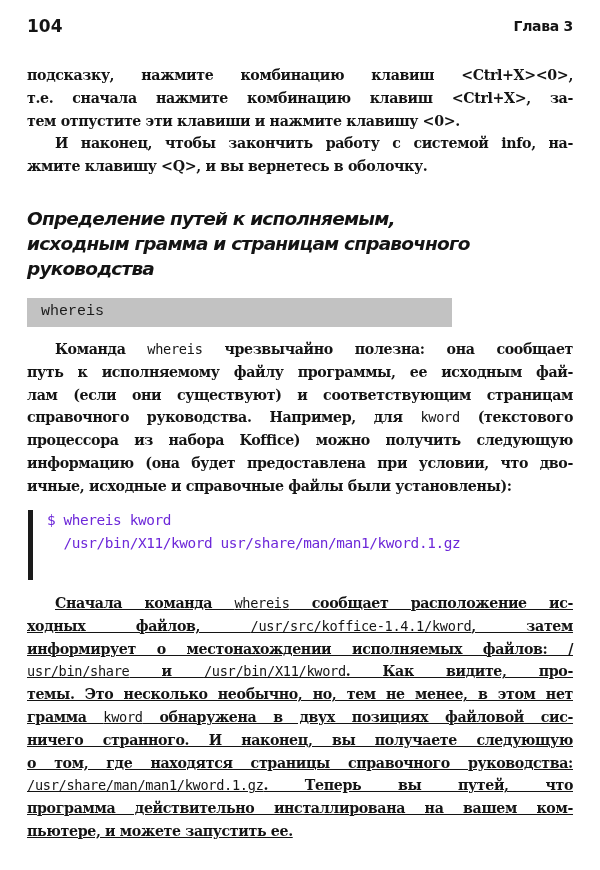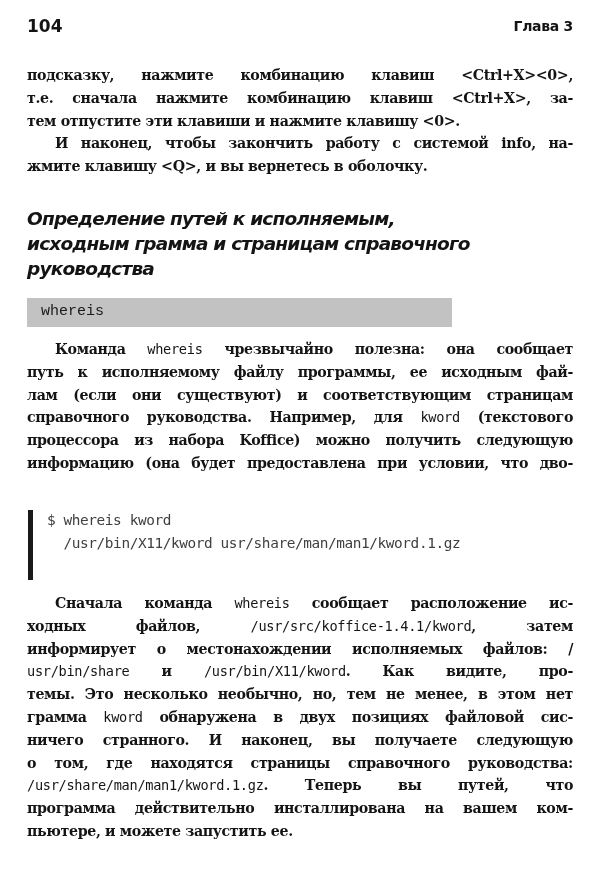--- a/index.html
+++ b/index.html
@@ -115,21 +115,21 @@
       background: #1a1a1a;
     }
     .code-lines {
       position: absolute;
       left: 20px;
       top: 0;
       font-family: "DejaVu Sans Mono", monospace;
       font-size: 14.4px;
       line-height: 22.5px;
       letter-spacing: -0.4px;
-      color: #404040;
+      color: #6d28d9;
     }
     .code-lines .line {
       display: block;
       white-space: pre;
     }
   </style>
 </head>
 <body>
 
 <div class="page-header">
@@ -155,31 +155,32 @@
   <span class="command-bar-label">whereis</span>
 </div>
 
 <div class="body-text" id="para1" style="top:338px;">
     <span class="line indent"><span>Команда </span><span class="mono-inline">whereis</span><span> чрезвычайно полезна: она сообщает</span></span>
     <span class="line"><span>путь к исполняемому файлу программы, ее исходным фай-</span></span>
     <span class="line"><span>лам (если они существуют) и соответствующим страницам</span></span>
     <span class="line"><span>справочного руководства. Например, для </span><span class="mono-inline">kword</span><span> (текстового</span></span>
     <span class="line"><span>процессора из набора Koffice) можно получить следующую</span></span>
     <span class="line"><span>информацию (она будет предоставлена при условии, что дво-</span></span>
+    <span class="line last"><span>ичные, исходные и справочные файлы были установлены):</span></span>
   </div>
 
 <div class="code-block">
   <div class="code-rule"></div>
   <div class="code-lines">
     <span class="line">$ whereis kword</span>
     <span class="line">  /usr/bin/X11/kword usr/share/man/man1/kword.1.gz</span>
   </div>
 </div>
 
-<div class="body-text" id="para2" style="top:592px;">
+<div class="body-text" id="para2" style="top:592px;text-decoration:underline;">
     <span class="line indent"><span>Сначала команда </span><span class="mono-inline">whereis</span><span> сообщает расположение ис-</span></span>
     <span class="line"><span>ходных файлов, </span><span class="mono-inline">/usr/src/koffice-1.4.1/kword</span><span>, затем</span></span>
     <span class="line"><span>информирует о местонахождении исполняемых файлов: /</span></span>
     <span class="line"><span class="mono-inline">usr/bin/share</span><span> и </span><span class="mono-inline">/usr/bin/X11/kword</span><span>. Как видите, про-</span></span>
     <span class="line"><span>темы. Это несколько необычно, но, тем не менее, в этом нет</span></span>
     <span class="line"><span>грамма </span><span class="mono-inline">kword</span><span> обнаружена в двух позициях файловой сис-</span></span>
     <span class="line"><span>ничего странного. И наконец, вы получаете следующую</span></span>
     <span class="line"><span>о том, где находятся страницы справочного руководства:</span></span>
     <span class="line"><span class="mono-inline">/usr/share/man/man1/kword.1.gz</span><span>. Теперь вы путей, что</span></span>
     <span class="line"><span>программа действительно инсталлирована на вашем ком-</span></span>

